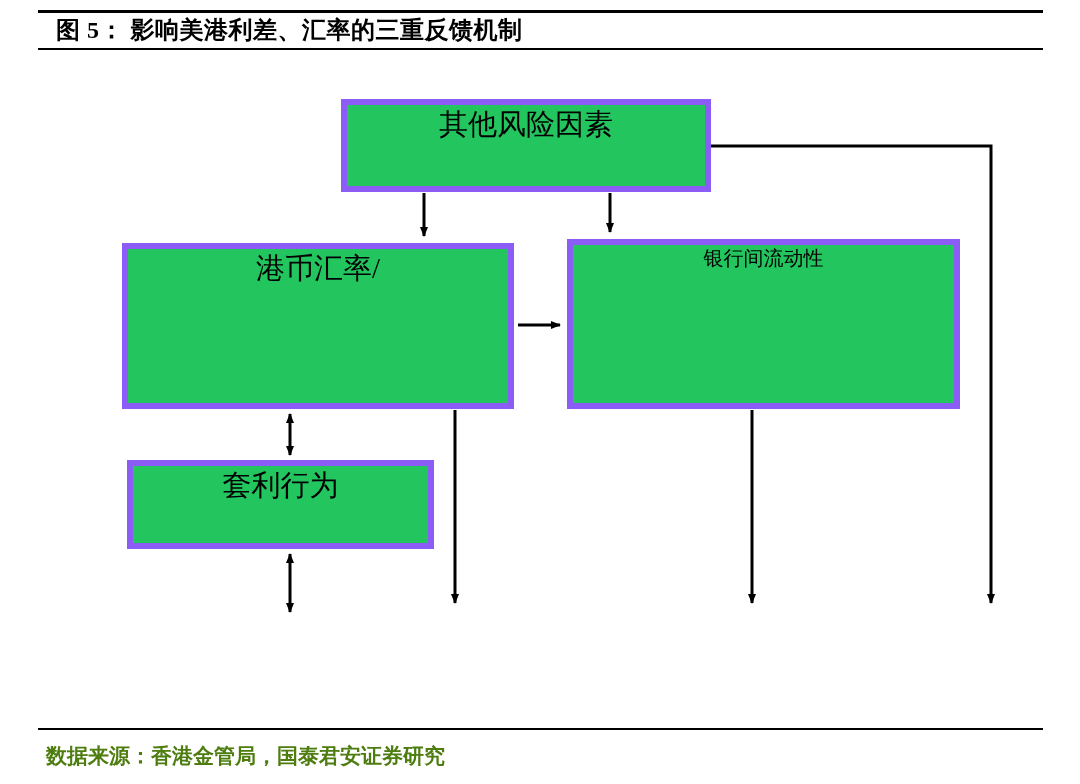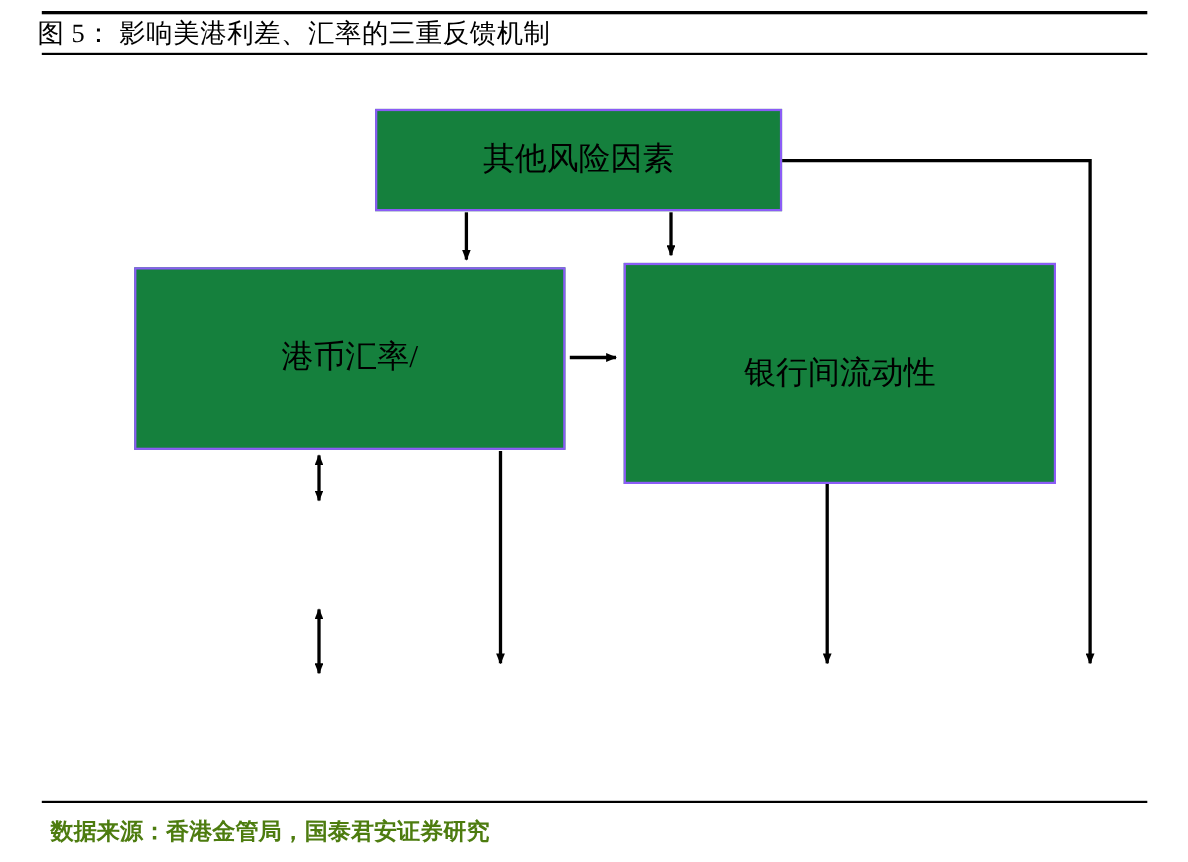--- a/index.html
+++ b/index.html
@@ -30,24 +30,24 @@
   .title-rule-bottom {
     position: absolute;
     left: 38px;
     top: 48px;
     width: 1005px;
     height: 2px;
     background: #000000;
   }
   .fig-title {
     position: absolute;
-    left: 34px;
+    left: 56px;
     top: 14px;
     font-size: 24px;
-    font-weight: normal;
+    font-weight: bold;
     color: #000000;
     letter-spacing: 0.5px;
     white-space: nowrap;
     font-family: "Liberation Serif", "DejaVu Serif", serif;
   }
 
   
   .footer-rule {
     position: absolute;
     left: 38px;
@@ -99,42 +99,41 @@
   .wm-text {
     font-size: 15px;
     color: #7b7f85;
     white-space: nowrap;
     font-family: "Liberation Sans", sans-serif;
   }
 
   
   .node {
     position: absolute;
-    border: 2px solid #8b5cf6;
-    background: #15803d;
+    border: 6px solid #8b5cf6;
+    background: #22c55e;
     box-sizing: border-box;
     display: flex;
-    align-items: center;
     justify-content: center;
     text-align: center;
     color: #000000;
     font-family: "Liberation Serif", "DejaVu Serif", serif;
     line-height: 1.35;
   }
   #node-other-risk {
     left: 341px; top: 99px; width: 370px; height: 93px;
     font-size: 29px;
   }
   #node-fx {
     left: 122px; top: 243px; width: 392px; height: 166px;
     font-size: 29px;
   }
   #node-liquidity {
-    left: 567px; top: 239px; width: 393px; height: 201px;
-    font-size: 29px;
+    left: 567px; top: 239px; width: 393px; height: 170px;
+    font-size: 20px;
   }
   #node-carry {
     left: 127px; top: 460px; width: 307px; height: 89px;
     font-size: 29px;
   }
   #node-spread {
     left: 186px; top: 617px; width: 818px; height: 85px;
     font-size: 30px;
   }
 
@@ -189,19 +188,22 @@
   <div class="node" id="node-fx">
     <div>
       <div>港币汇率/</div>
     </div>
   </div>
 
   <div class="node" id="node-liquidity">
     <span>银行间流动性</span>
   </div>
 
+  <div class="node" id="node-carry">
+    <span>套利行为</span>
+  </div>
 
 
   <div class="footer-rule"></div>
   <div class="source-text">数据来源：香港金管局，国泰君安证券研究</div>
 
 
 </div>
 
 </body></html>

